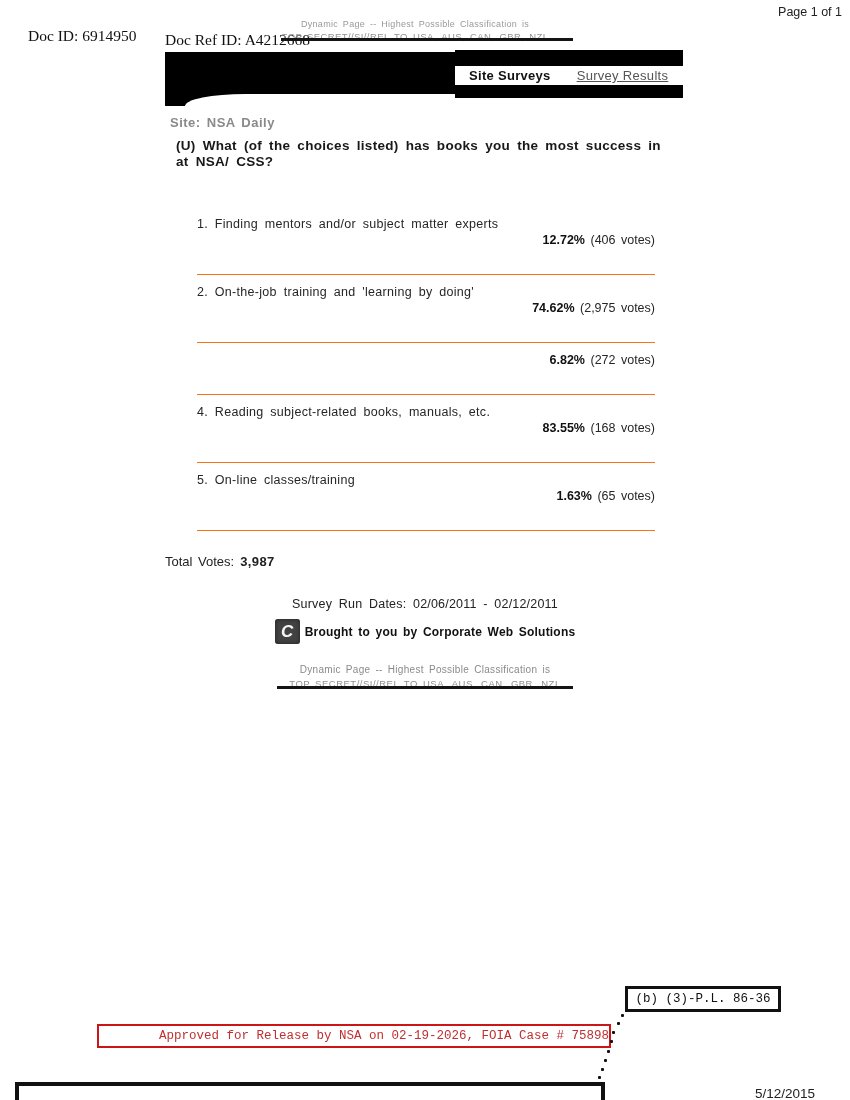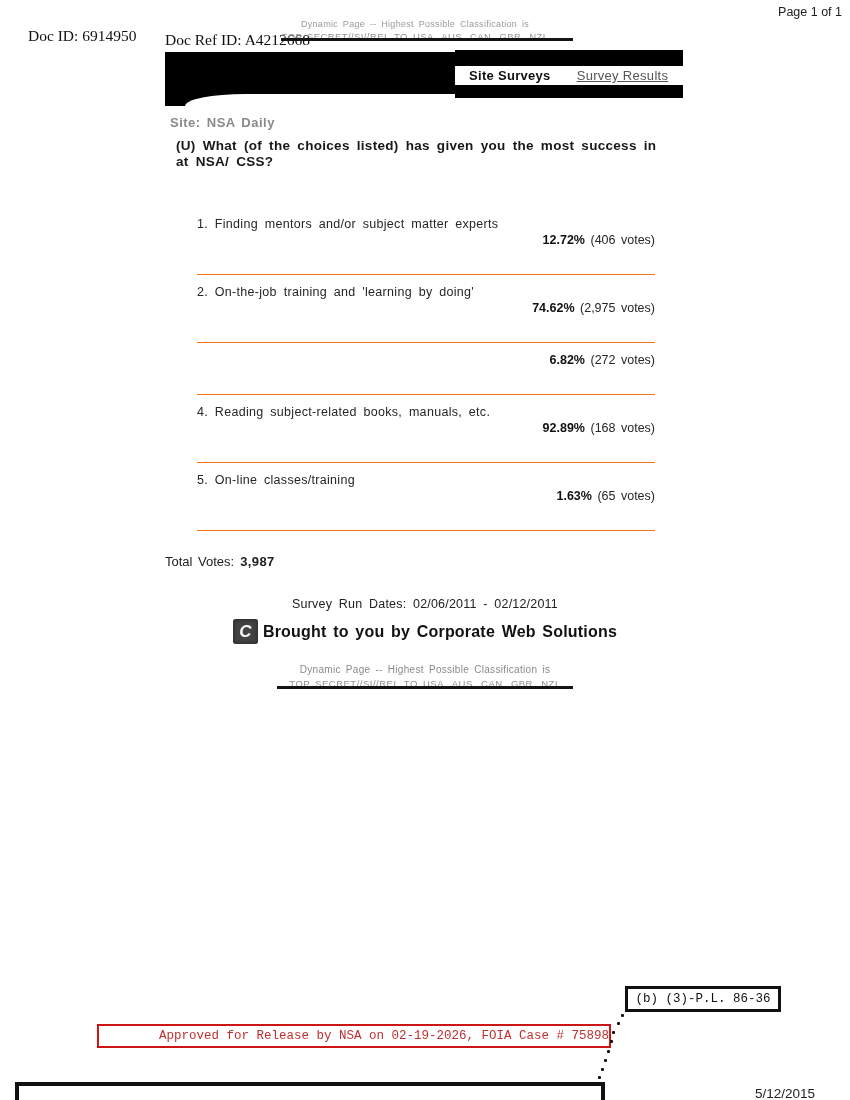--- a/index.html
+++ b/index.html
@@ -45,21 +45,21 @@
 
   .total{left:165px;top:554px;font-size:13px;color:#222;word-spacing:2px;}
   .total b{margin-left:6px;letter-spacing:.4px;}
 
   .run-dates{left:165px;top:597px;width:520px;text-align:center;font-size:12.5px;color:#222;word-spacing:3px;letter-spacing:.2px;}
 
   .credit{left:165px;top:619px;width:520px;display:flex;justify-content:center;align-items:center;gap:5px;}
   .credit .logo{width:25px;height:25px;background:#424242;border-radius:3px;color:#f5f5f5;
     display:flex;align-items:center;justify-content:center;font-weight:bold;font-style:italic;
     font-size:17px;box-shadow:inset 0 0 4px #202020;}
-  .credit .credit-text{font-size:16px;font-weight:bold;color:#111;word-spacing:2px;letter-spacing:.2px;}
+  .credit .credit-text{font-size:12px;font-weight:bold;color:#111;word-spacing:2px;letter-spacing:.2px;}
 
   .class-bottom{left:165px;top:664px;width:520px;text-align:center;color:#8a8a8a;}
   .class-bottom .l1{font-size:10px;letter-spacing:.3px;word-spacing:2px;}
   .class-bottom .l2{font-size:9.5px;letter-spacing:.5px;word-spacing:2px;margin-top:3px;color:#8f8f8f;}
   .strike-bottom{left:277px;top:686px;width:296px;height:2.5px;}
 
   
   .exemption-box{left:625px;top:986px;width:150px;padding:3px 0;border:3px solid #111;
     font-family:"Liberation Mono",monospace;font-size:12.5px;color:#111;text-align:center;background:#fff;white-space:nowrap;}
   .approval-box{left:97px;top:1024px;width:510px;padding:3px 0;border:2px solid #cc1515;
@@ -95,39 +95,39 @@
     <div class="tabs">
       <span class="tab active">Site Surveys</span>
       <span class="tab link">Survey Results</span>
     </div>
     <div class="bar-bottom"></div>
   </div>
 
   <div class="abs site-label">Site: NSA Daily</div>
 
   <div class="abs question">
-    <div>(U) What (of the choices listed) has given you the most success in</div>
+    <div>(U) What (of the choices listed) has books you the most success in</div>
     <div>at NSA/ CSS?</div>
   </div>
 
   <div class="abs options">
     <div class="option">
       <div class="opt-label"><span>1.</span> <span>Finding mentors and/or subject matter experts</span></div>
       <div class="opt-value"><span class="pct">12.72%</span> <span class="votes">(406 votes)</span></div>
     </div>
     <div class="option">
       <div class="opt-label"><span>2.</span> <span>On-the-job training and 'learning by doing'</span></div>
       <div class="opt-value"><span class="pct">74.62%</span> <span class="votes">(2,975 votes)</span></div>
     </div>
     <div class="option">
       <div class="opt-value"><span class="pct">6.82%</span> <span class="votes">(272 votes)</span></div>
     </div>
     <div class="option">
       <div class="opt-label"><span>4.</span> <span>Reading subject-related books, manuals, etc.</span></div>
-      <div class="opt-value"><span class="pct">92.89%</span> <span class="votes">(168 votes)</span></div>
+      <div class="opt-value"><span class="pct">83.55%</span> <span class="votes">(168 votes)</span></div>
     </div>
     <div class="option">
       <div class="opt-label"><span>5.</span> <span>On-line classes/training</span></div>
       <div class="opt-value"><span class="pct">1.63%</span> <span class="votes">(65 votes)</span></div>
     </div>
   </div>
 
   <div class="abs total">
     <span>Total Votes:</span><b>3,987</b>
   </div>

